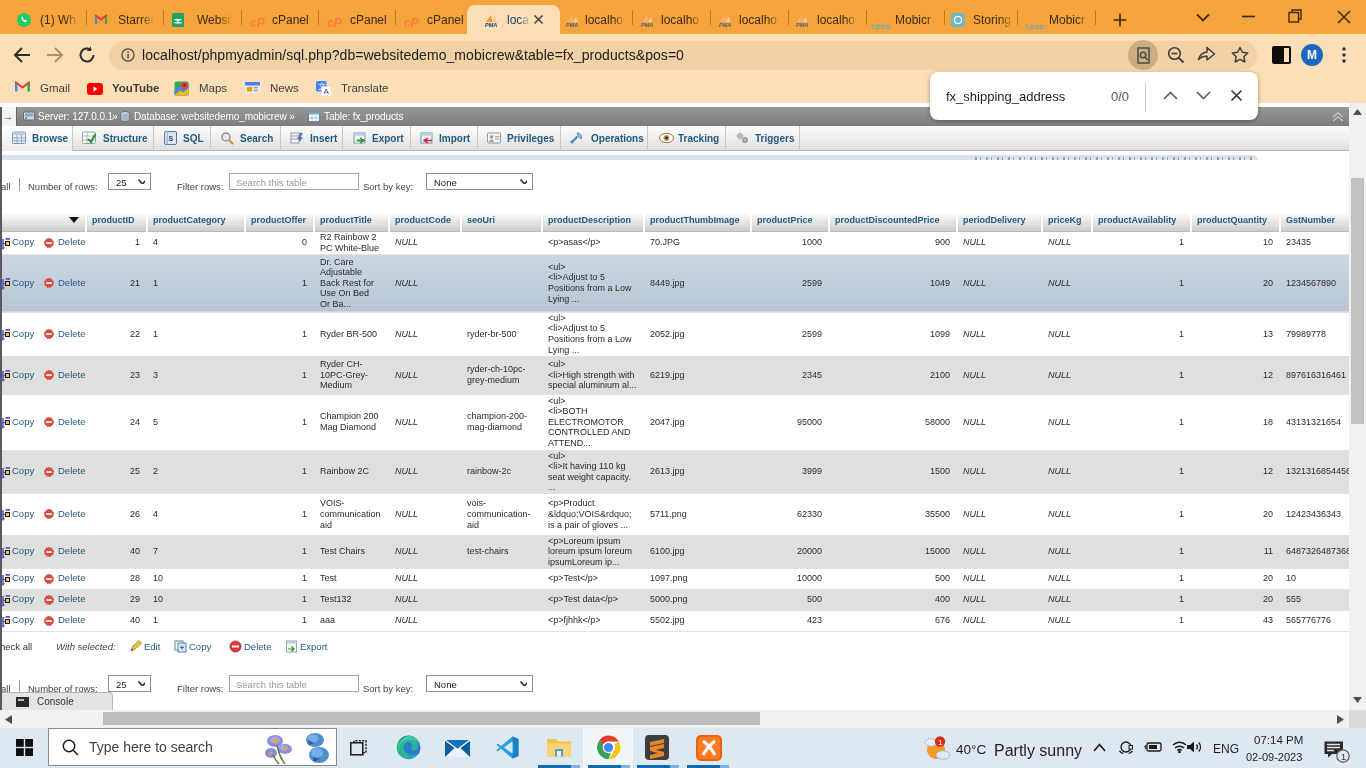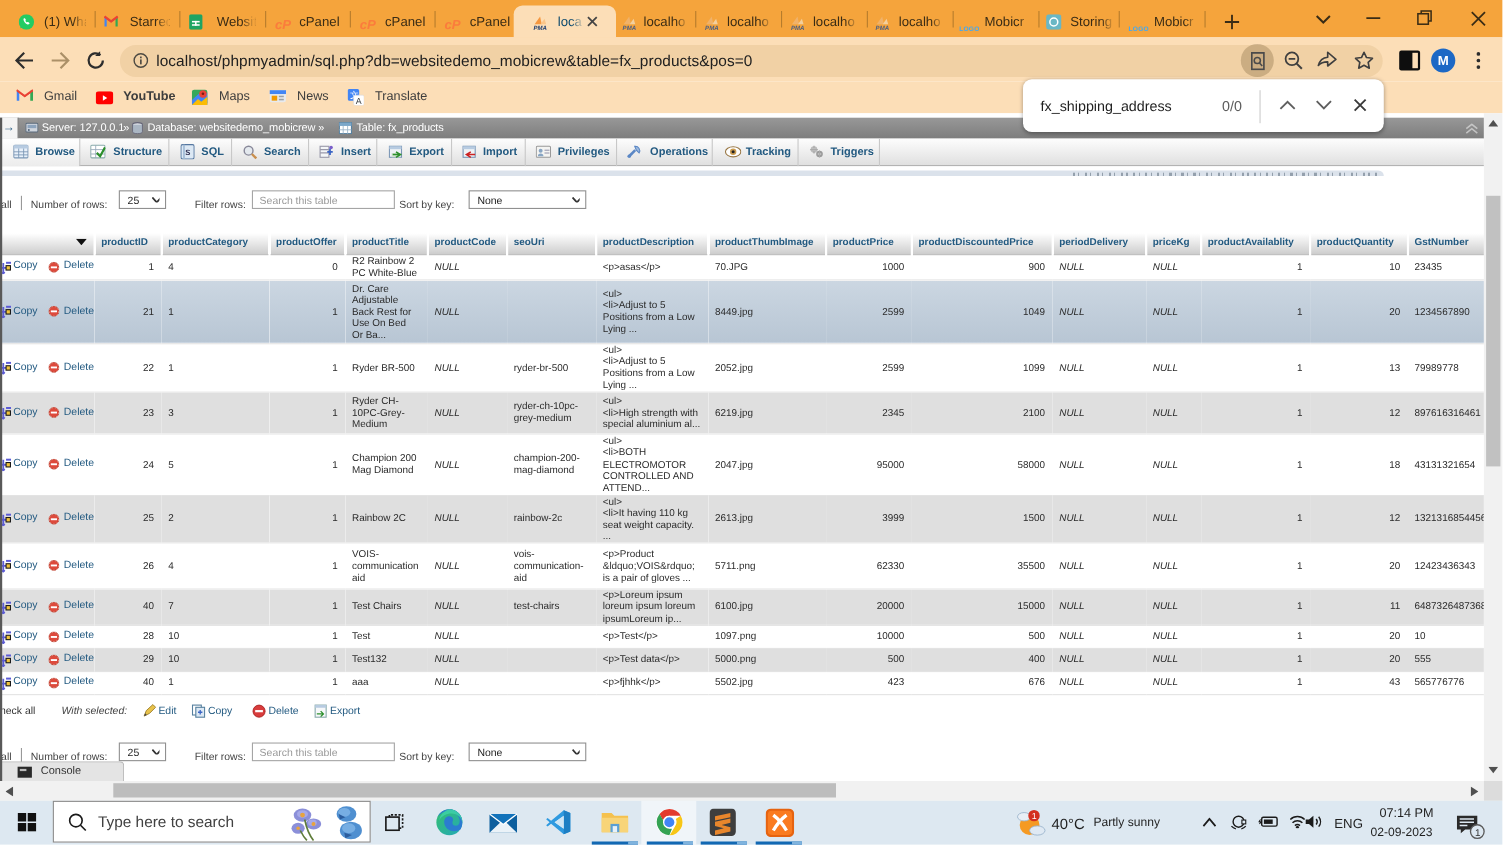--- a/index.html
+++ b/index.html
@@ -1057,21 +1057,21 @@
     </div>
 
   <svg class="abs" style="left:923px;top:8px;" width="28" height="24">
     <circle cx="13" cy="14" r="9" fill="#f59a23"></circle>
     <ellipse cx="8" cy="6.5" rx="6" ry="3.8" fill="#e8eef5" stroke="#9ab4cc" stroke-width="0.8"></ellipse>
     <ellipse cx="20" cy="19" rx="7" ry="4.2" fill="#dfe9f3" stroke="#9ab4cc" stroke-width="0.8"></ellipse>
     <circle cx="17" cy="5.5" r="5.2" fill="#d32f1f"></circle>
     <text x="15" y="8.5" font-size="8" fill="#fff">1</text>
   </svg>
   <div class="tbtxt" style="left:956px;top:14px;font-size:13.5px;">40°C</div>
-  <div class="tbtxt" style="left:994px;top:14px;font-size:11px;">Partly sunny</div>
+  <div class="tbtxt" style="left:994px;top:14px;font-size:16px;">Partly sunny</div>
 
   <svg class="abs" style="left:1093px;top:15px;" width="13" height="9">
       <path d="M1 8 L6.5 1.5 L12 8" stroke="#1b1b1b" stroke-width="1.6" fill="none"></path>
     </svg>
   <svg class="abs" style="left:1118px;top:12px;" width="16" height="15">
       <circle cx="8" cy="7" r="5" fill="none" stroke="#1b1b1b" stroke-width="1.3"></circle>
       <path d="M1.5 11 a8 8 0 0 0 4 2.5 M14.5 11 a8 8 0 0 1 -4 2.5" stroke="#1b1b1b" stroke-width="1.2" fill="none"></path>
       <rect x="11" y="5.5" width="3.5" height="3.5" fill="#dde8f1" stroke="#1b1b1b"></rect>
     </svg>
   <svg class="abs" style="left:1144px;top:13px;" width="19" height="12">

